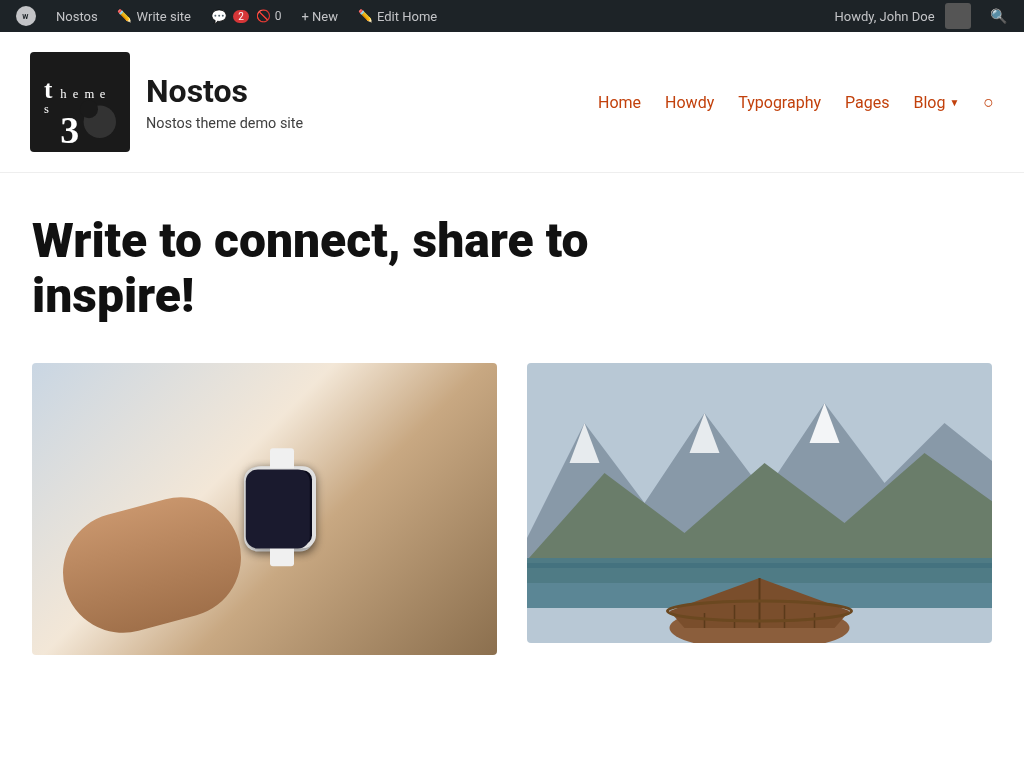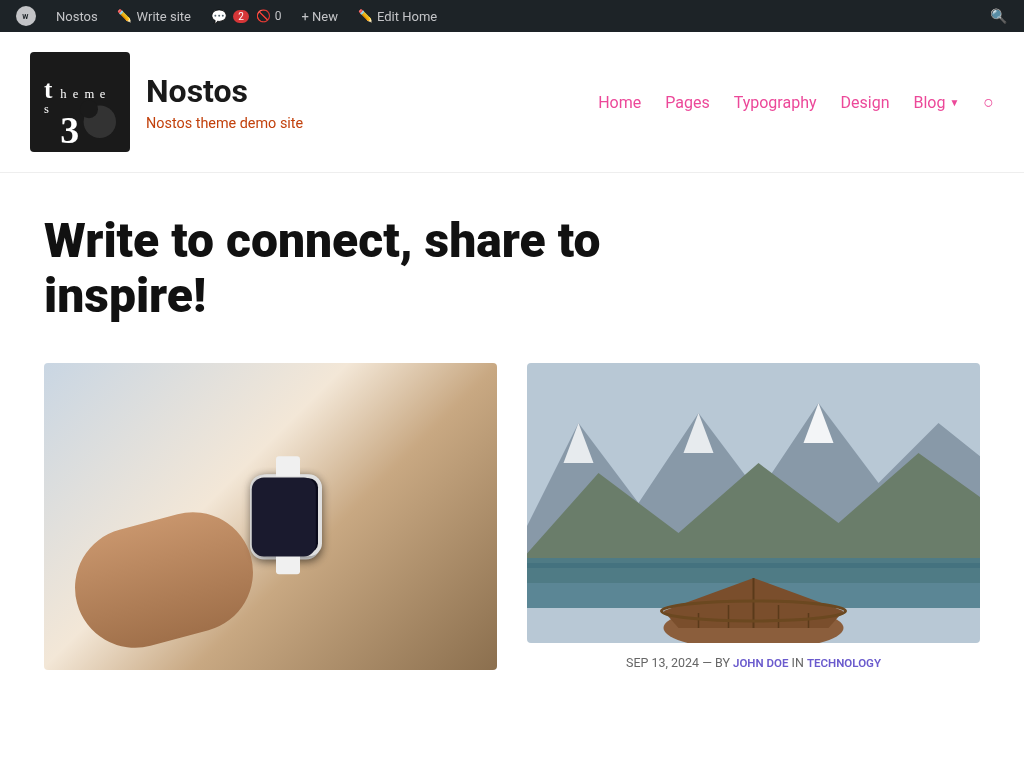--- a/index.html
+++ b/index.html
@@ -78,47 +78,47 @@
       justify-content: center;
     }
     .site-title-text {
       font-size: 2rem;
       font-weight: 700;
       color: #1a1a1a;
       line-height: 1.2;
     }
     .site-tagline {
       font-size: 0.9rem;
-      color: #c2410c;
+      color: #404040;
       margin-top: 4px;
     }
     .site-nav {
       display: flex;
       align-items: center;
       gap: 24px;
     }
     .nav-item {
       font-size: 1rem;
-      color: #ec4899;
+      color: #c2410c;
       text-decoration: none;
       cursor: pointer;
       display: flex;
       align-items: center;
       gap: 4px;
     }
     .nav-search-icon {
       cursor: pointer;
       font-size: 1.1rem;
     }
 
     
     .site-main {
       max-width: 1024px;
       margin: 0 auto;
-      padding: 40px 44px;
+      padding: 40px 32px;
     }
     .hero-heading {
       font-size: 3rem;
       font-weight: 900;
       line-height: 1.15;
       color: #111;
       max-width: 600px;
       margin-bottom: 40px;
     }
 
@@ -233,20 +233,24 @@
     <span>+ New</span>
   </div>
 
   <div class="admin-bar-item">
     <span style="font-size:12px;">✏️</span>
     <span>Edit Home</span>
   </div>
 
   <div class="admin-bar-spacer"></div>
 
+  <div class="admin-bar-item">
+    <span>Howdy, John Doe</span>
+    <div style="width:26px;height:26px;background:#555;border-radius:3px;margin-left:6px;"></div>
+  </div>
 
   <div class="admin-bar-item">
     <span style="font-size:14px;">🔍</span>
   </div>
 </div>
 
 <div class="site-wrapper">
 
   <header class="site-header">
     <div class="site-branding">
@@ -272,23 +276,23 @@
       </div>
 
       <div>
         <div class="site-title-text">Nostos</div>
         <div class="site-tagline">Nostos theme demo site</div>
       </div>
     </div>
 
     <nav class="site-nav">
       <span class="nav-item">Home</span>
+      <span class="nav-item">Howdy</span>
+      <span class="nav-item">Typography</span>
       <span class="nav-item">Pages</span>
-      <span class="nav-item">Typography</span>
-      <span class="nav-item">Design</span>
       <span class="nav-item">
         <span>Blog</span>
         <span class="chevron-down">▼</span>
       </span>
       <span class="nav-item nav-search-icon">○</span>
     </nav>
   </header>
 
   <main class="site-main">
 
@@ -339,24 +343,17 @@
 
             <line x1="180" y1="250" x2="180" y2="265" stroke="#5a3a1a" stroke-width="1.5"></line>
             <line x1="210" y1="242" x2="210" y2="265" stroke="#5a3a1a" stroke-width="1.5"></line>
             <line x1="235" y1="215" x2="235" y2="265" stroke="#5a3a1a" stroke-width="2"></line>
             <line x1="260" y1="242" x2="260" y2="265" stroke="#5a3a1a" stroke-width="1.5"></line>
             <line x1="290" y1="250" x2="290" y2="265" stroke="#5a3a1a" stroke-width="1.5"></line>
 
             <ellipse cx="235" cy="248" rx="92" ry="10" fill="none" stroke="#6b4820" stroke-width="3"></ellipse>
           </svg>
         </div>
-        <div class="post-meta">
-          <span>SEP 13, 2024</span>
-          <span> — BY </span>
-          <a style="color: rgb(106, 90, 205);">JOHN DOE</a>
-          <span> IN </span>
-          <a style="color: rgb(106, 90, 205);">TECHNOLOGY</a>
-        </div>
       </div>
 
     </div>
   </main>
 </div>
 
 </body></html>

